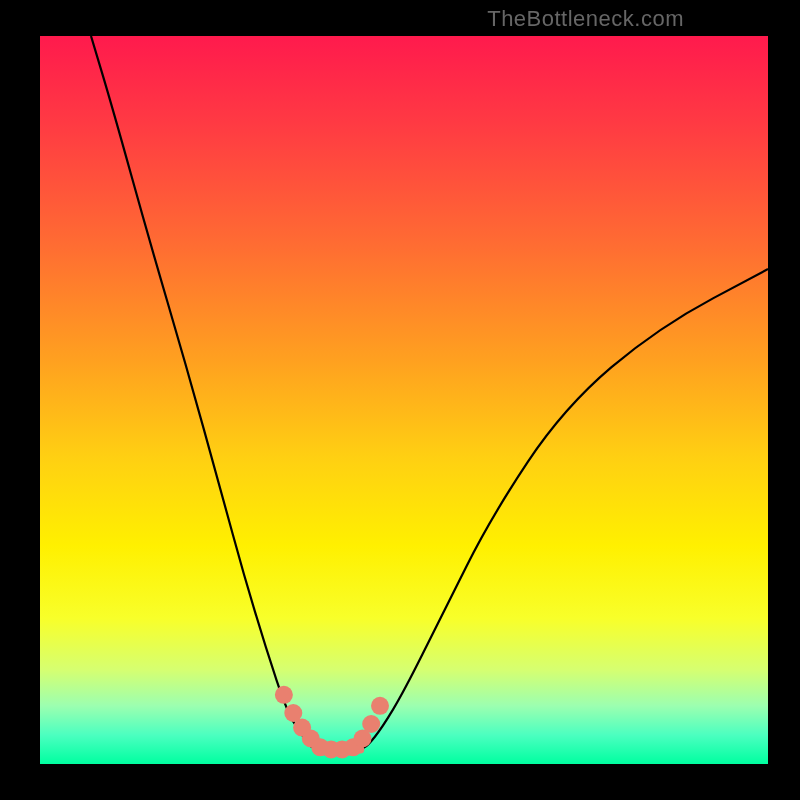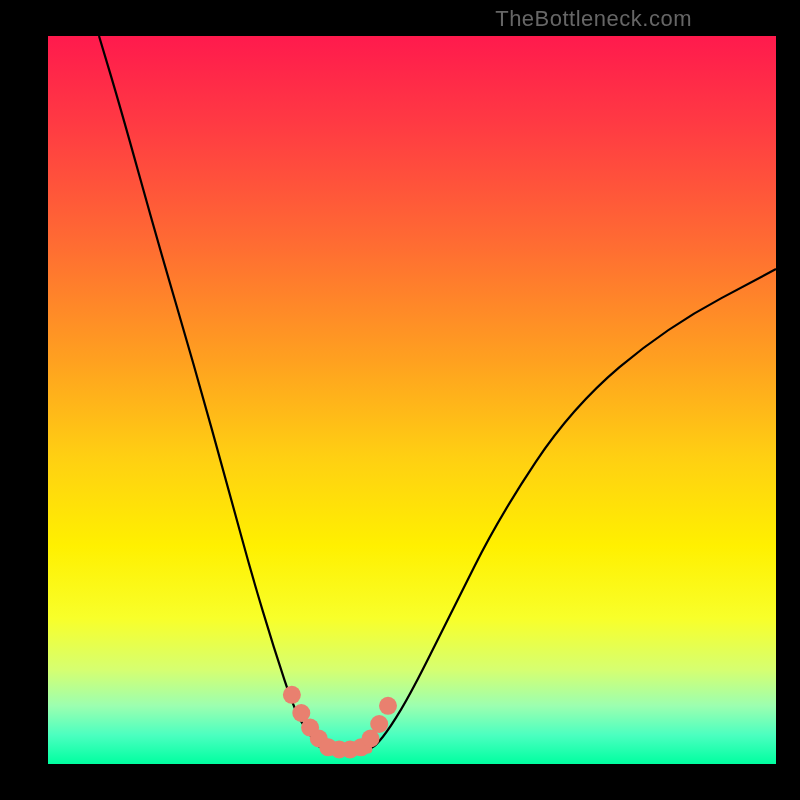--- a/index.html
+++ b/index.html
@@ -1,16 +1,16 @@
 <!DOCTYPE html>
 <html><head>
 <meta charset="utf-8">
 <style>
   html,body{margin:0;padding:0;width:800px;height:800px;background:#000;overflow:hidden;font-family:Arial,Helvetica,sans-serif}
-  .frame{position:absolute;left:12px;top:0;width:688px;height:800px;background:#000}
+  .frame{position:absolute;left:4px;top:0;width:688px;height:800px;background:#000}
   .plot{position:absolute;left:36px;top:36px;width:728px;height:728px;
         background:linear-gradient(to bottom,
           #ff1a4d 0%,
           #ff3a43 12%,
           #ff6a33 28%,
           #ffa21f 45%,
           #ffd012 58%,
           #fff000 70%,
           #f8ff2a 80%,
           #d6ff70 87%,

